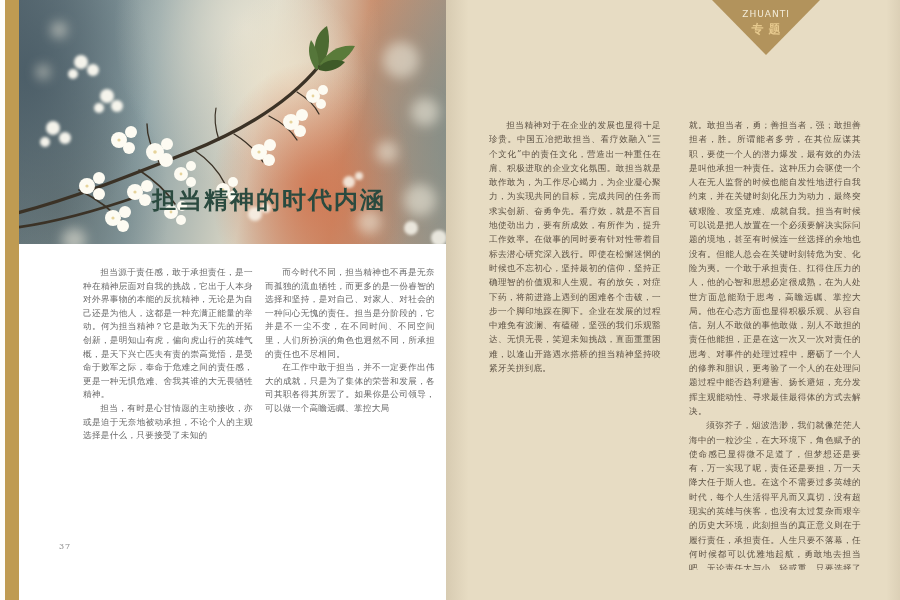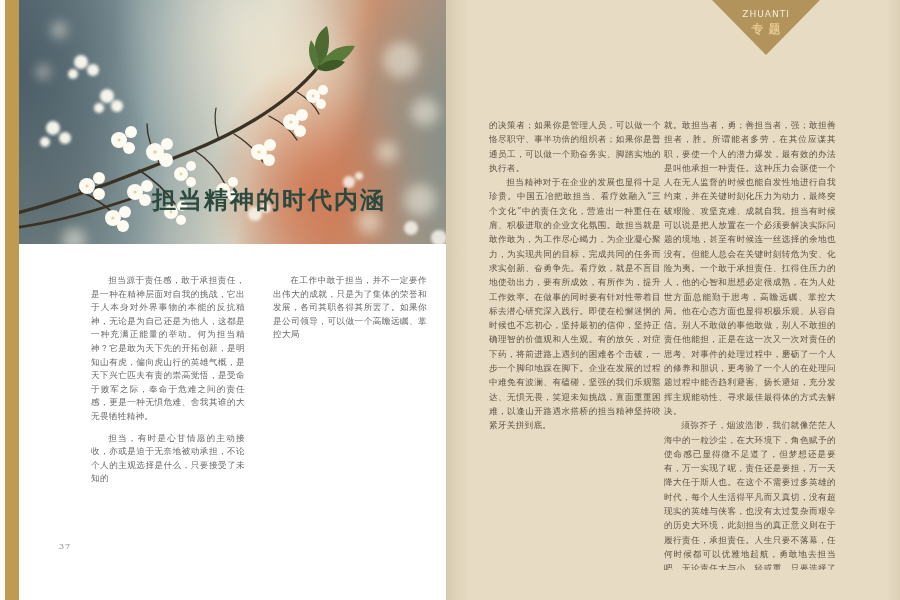--- a/index.html
+++ b/index.html
@@ -26,41 +26,41 @@
   .article-title{
     position:absolute;left:133px;top:184px;
     font-family:"DejaVu Sans", sans-serif;font-weight:bold;
     font-size:24px;letter-spacing:2px;color:#2a4a3f;white-space:nowrap;
   }
   .col{
     position:absolute;width:170px;height:304px;overflow:hidden;
     font-size:8.6px;line-height:13.6px;letter-spacing:.3px;
     color:#686868;text-align:justify;
   }
-  .col p{margin:8px;}
+  .col p{margin:0;}
   .col p.indent{text-indent:2em;}
   .lcol1{left:64px;top:266px;}
   .lcol2{left:246px;top:266px;}
   .page-number{position:absolute;left:40px;top:542px;font-size:8px;color:#8a8a8a;letter-spacing:1px;}
   
   .right-page{
     position:absolute;left:446px;top:0;width:454px;height:600px;
     background:linear-gradient(to right, rgba(120,100,70,.14), rgba(120,100,70,0) 5%),
                linear-gradient(to left, rgba(120,100,70,.10), rgba(120,100,70,0) 3%),
                #e7dcc3;
   }
   .rcol{
     position:absolute;width:172px;height:452px;overflow:hidden;
     font-size:8.6px;line-height:14.3px;letter-spacing:.3px;
     color:#5d5245;text-align:justify;
   }
   .rcol p{margin:0;}
   .rcol p.indent{text-indent:2em;}
   .rcol1{left:43px;top:118px;}
-  .rcol2{left:218px;top:118px;}
+  .rcol2{left:243px;top:118px;}
   
   .corner-ribbon{
     position:absolute;left:266px;top:0;width:0;height:0;
     border-left:54px solid transparent;border-right:54px solid transparent;
     border-top:55px solid #b2935c;
   }
   .corner-ribbon-text{
     position:absolute;left:266px;top:0;width:108px;text-align:center;
     font-family:"DejaVu Sans", sans-serif;
   }
@@ -189,36 +189,36 @@
       </svg>
       <div class="article-title">担当精神的时代内涵</div>
     </div>
 
     <div class="col lcol1">
       <p class="indent">担当源于责任感，敢于承担责任，是一种在精神层面对自我的挑战，它出于人本身对外界事物的本能的反抗精神，无论是为自己还是为他人，这都是一种充满正能量的举动。何为担当精神？它是敢为天下先的开拓创新，是明知山有虎，偏向虎山行的英雄气概，是天下兴亡匹夫有责的崇高觉悟，是受命于败军之际，奉命于危难之间的责任感，更是一种无惧危难、舍我其谁的大无畏牺牲精神。</p>
       <p class="indent">担当，有时是心甘情愿的主动接收，亦或是迫于无奈地被动承担，不论个人的主观选择是什么，只要接受了未知的</p>
     </div>
 
     <div class="col lcol2">
+      <p class="indent">而今时代不同，担当精神也不再是无奈而孤独的流血牺牲，而更多的是一份睿智的选择和坚持，是对自己、对家人、对社会的一种问心无愧的责任。担当是分阶段的，它并是不一尘不变，在不同时间、不同空间里，人们所扮演的角色也迥然不同，所承担的责任也不尽相同。</p>
       <p class="indent">在工作中敢于担当，并不一定要作出伟大的成就，只是为了集体的荣誉和发展，各司其职各得其所罢了。如果你是公司领导，可以做一个高瞻远瞩、掌控大局</p>
     </div>
 
     <div class="page-number">37</div>
   </div>
 
   <div class="right-page">
 
     <div class="corner-ribbon"></div>
     <div class="corner-ribbon-text">
       <span class="en">ZHUANTI</span>
       <span class="zh">专题</span>
     </div>
 
     <div class="rcol rcol1">
-      <p>的决策者；如果你是管理人员，可以做一个恪尽职守、事半功倍的组织者；如果你是普通员工，可以做一个勤奋务实、脚踏实地的执行者。</p>
       <p class="indent">担当精神对于在企业的发展也显得十足珍贵。中国五冶把敢担当、看疗效融入“三个文化”中的责任文化，营造出一种重任在肩、积极进取的企业文化氛围。敢担当就是敢作敢为，为工作尽心竭力，为企业凝心聚力，为实现共同的目标，完成共同的任务而求实创新、奋勇争先。看疗效，就是不盲目地使劲出力，要有所成效，有所作为，提升工作效率。在做事的同时要有针对性带着目标去潜心研究深入践行。即使在松懈迷惘的时候也不忘初心，坚持最初的信仰，坚持正确理智的价值观和人生观。有的放矢，对症下药，将前进路上遇到的困难各个击破，一步一个脚印地踩在脚下。企业在发展的过程中难免有波澜、有磕碰，坚强的我们乐观豁达、无惧无畏，笑迎未知挑战，直面重重困难，以逢山开路遇水搭桥的担当精神坚持咬紧牙关拼到底。</p>
 
     </div>
 
     <div class="rcol rcol2">
       <p>就。敢担当者，勇；善担当者，强；敢担善担者，胜。所谓能者多劳，在其位应谋其职，要使一个人的潜力爆发，最有效的办法是叫他承担一种责任。这种压力会驱使一个人在无人监督的时候也能自发性地进行自我约束，并在关键时刻化压力为动力，最终突破艰险、攻坚克难、成就自我。担当有时候可以说是把人放置在一个必须要解决实际问题的境地，甚至有时候连一丝选择的余地也没有。但能人总会在关键时刻转危为安、化险为夷。一个敢于承担责任、扛得住压力的人，他的心智和思想必定很成熟，在为人处世方面总能勤于思考，高瞻远瞩、掌控大局。他在心态方面也显得积极乐观、从容自信。别人不敢做的事他敢做，别人不敢担的责任他能担，正是在这一次又一次对责任的思考、对事件的处理过程中，磨砺了一个人的修养和胆识，更考验了一个人的在处理问题过程中能否趋利避害、扬长避短，充分发挥主观能动性、寻求最佳最得体的方式去解决。</p>
       <p class="indent">须弥芥子，烟波浩渺，我们就像茫茫人海中的一粒沙尘，在大环境下，角色赋予的使命感已显得微不足道了，但梦想还是要有，万一实现了呢，责任还是要担，万一天降大任于斯人也。在这个不需要过多英雄的时代，每个人生活得平凡而又真切，没有超现实的英雄与侠客，也没有太过复杂而艰辛的历史大环境，此刻担当的真正意义则在于履行责任，承担责任。人生只要不落幕，任何时候都可以优雅地起航，勇敢地去担当吧，无论责任大与小、轻或重，只要选择了远方，便义无反顾勇挑重担、背起行囊，不论路途风霜雨雪、不惧道路曲折泥泞，即使布满荆棘，也要勇往直前、敢作敢当敢拼敢闯，坦坦荡荡做一回自己的英雄。</p>
 
     </div>
   </div>

